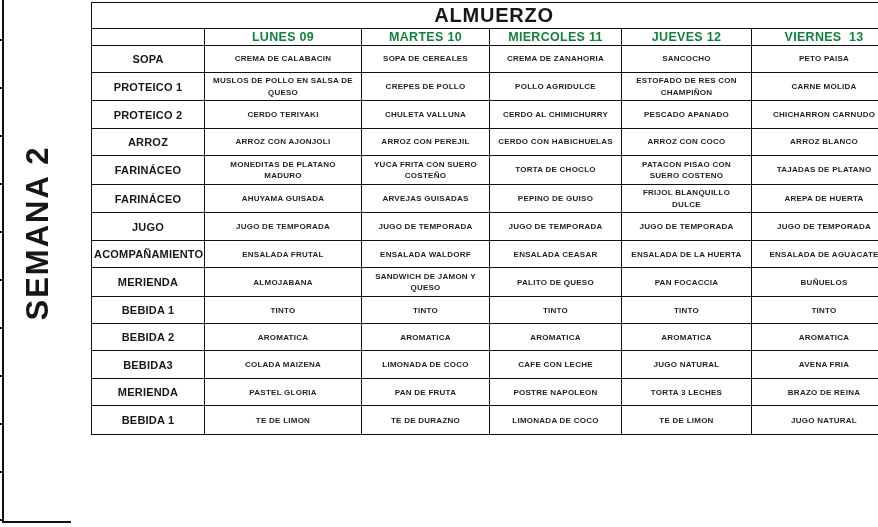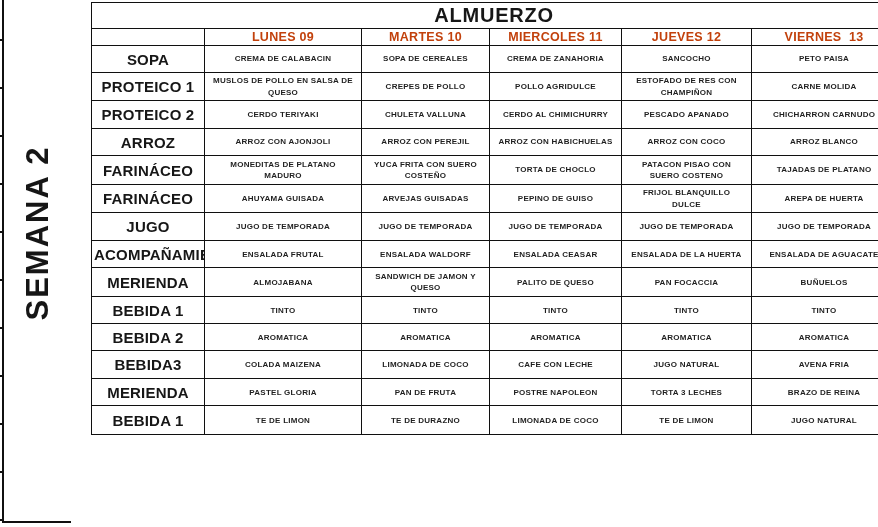--- a/index.html
+++ b/index.html
@@ -64,24 +64,24 @@
     font-size: 20px;
     font-weight: 700;
     letter-spacing: 0.8px;
     color: #171717;
   }
   tr.dayhead td {
     font-size: 12.5px;
     font-weight: 700;
     letter-spacing: 0.3px;
     white-space: pre;
-    color: #c2410c;
+    color: #15803d;
   }
   td.rowlabel {
-    font-size: 15px;
+    font-size: 11px;
     font-weight: 700;
     letter-spacing: 0.2px;
     color: #171717;
     padding: 0 2px;
   }
   td.cell {
     font-size: 8px;
     font-weight: 700;
     letter-spacing: 0.25px;
     line-height: 1.45;
@@ -148,21 +148,21 @@
       <td class="cell">CHULETA VALLUNA</td>
       <td class="cell">CERDO AL CHIMICHURRY</td>
       <td class="cell">PESCADO APANADO</td>
       <td class="cell">CHICHARRON CARNUDO</td>
     </tr>
 
     <tr style="height:27px">
       <td class="rowlabel">ARROZ</td>
       <td class="cell">ARROZ CON AJONJOLI</td>
       <td class="cell">ARROZ CON PEREJIL</td>
-      <td class="cell">ARROZ CON HABICHUELAS</td>
+      <td class="cell">CERDO CON HABICHUELAS</td>
       <td class="cell">ARROZ CON COCO</td>
       <td class="cell">ARROZ BLANCO</td>
     </tr>
 
     <tr style="height:29px">
       <td class="rowlabel">FARINÁCEO</td>
       <td class="cell">MONEDITAS DE PLATANO MADURO</td>
       <td class="cell">YUCA FRITA CON SUERO COSTEÑO</td>
       <td class="cell">TORTA DE CHOCLO</td>
       <td class="cell">PATACON PISAO CON SUERO COSTENO</td>

